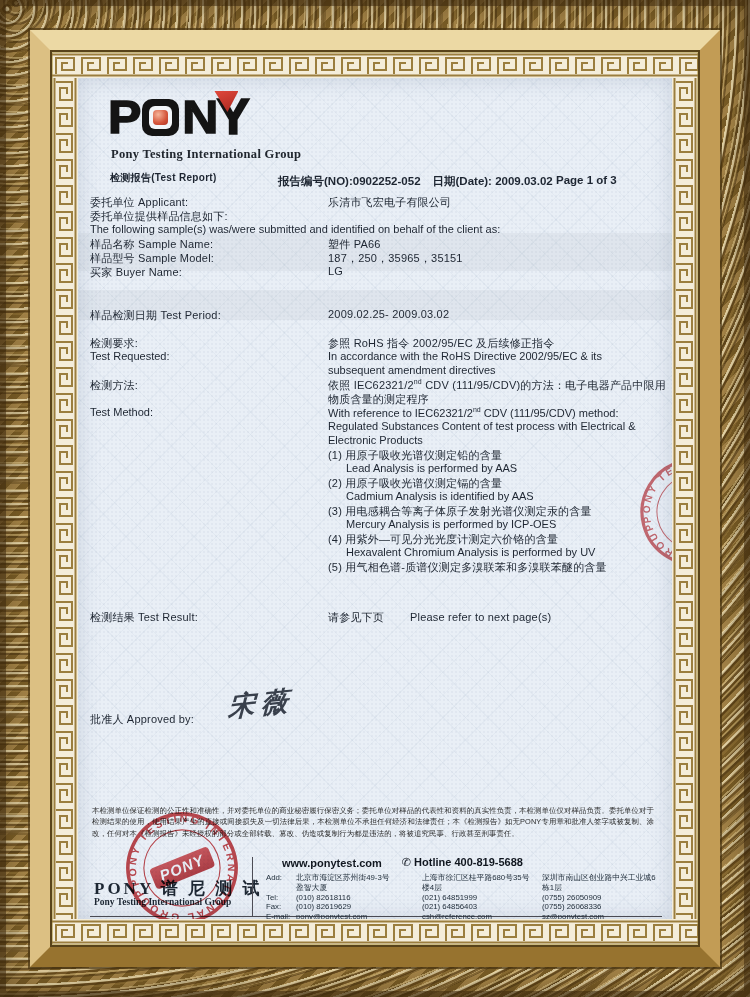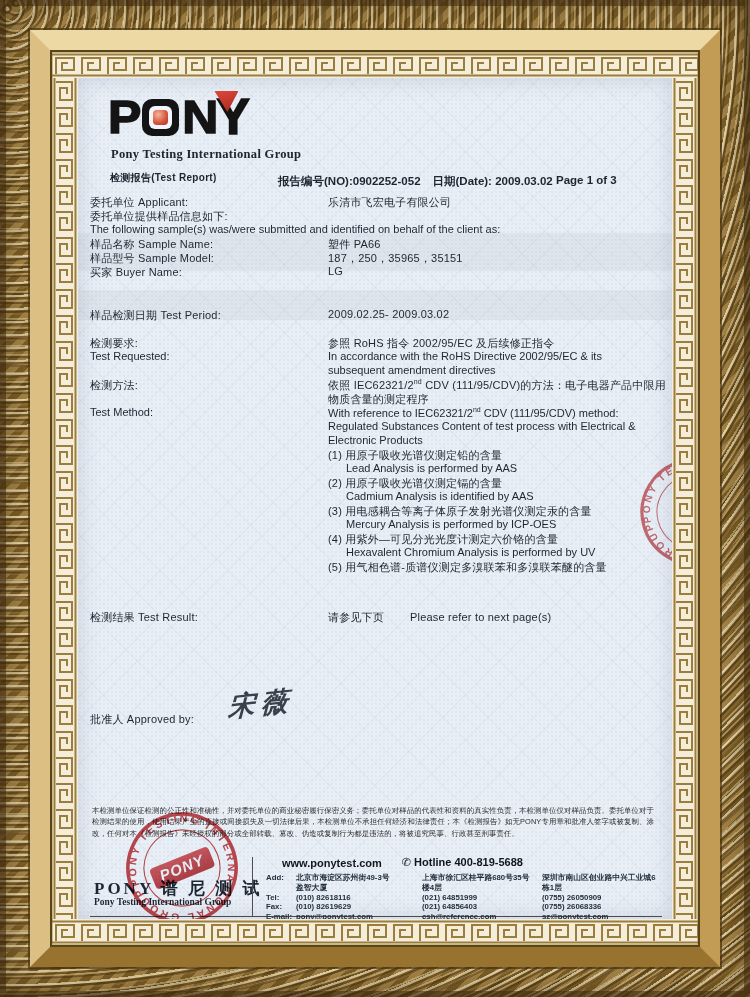--- a/index.html
+++ b/index.html
@@ -68,21 +68,21 @@
 
   
   .fbrand-cn{position:absolute;left:16px;top:799px;font-family:"Liberation Serif",serif;
     font-size:17px;font-weight:700;letter-spacing:3px;color:#1d2733;white-space:nowrap;}
   .fbrand-en{position:absolute;left:16px;top:819px;font-family:"Liberation Serif",serif;
     font-size:9.5px;font-weight:700;color:#1d2733;white-space:nowrap;}
   .vrule{position:absolute;left:174px;top:779px;width:1px;height:60px;background:#4c4c55;}
   .hrule{position:absolute;left:12px;top:838px;width:572px;height:1px;background:#4a4a52;}
   .website-row{position:absolute;left:188px;top:778px;display:flex;gap:20px;align-items:center;
     font-size:11px;font-weight:700;color:#10161f;margin-left:16px;}
-  .fcol{position:absolute;top:795px;font-size:7.8px;line-height:9.8px;color:#23303d;white-space:nowrap;font-weight:bold;}
+  .fcol{position:absolute;top:795px;font-size:7.8px;line-height:9.8px;color:#23303d;white-space:nowrap;}
   .flabels{left:188px;width:30px;}
   .c1{left:218px;width:124px;}
   .c2{left:344px;width:118px;}
   .c3{left:464px;width:126px;}
 
   
   .stamp{position:absolute;left:47px;top:733px;width:114px;height:114px;
     transform:rotate(-22deg);opacity:.88;mix-blend-mode:multiply;z-index:5;}
   .stamp-center{position:absolute;left:50%;top:50%;transform:translate(-50%,-50%);
     background:linear-gradient(#d2464b,#b3272e);color:#fff;font-weight:700;font-style:italic;

